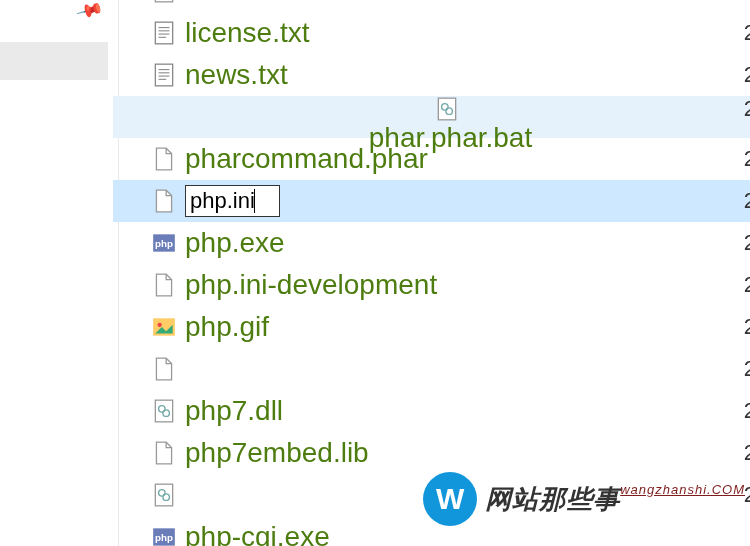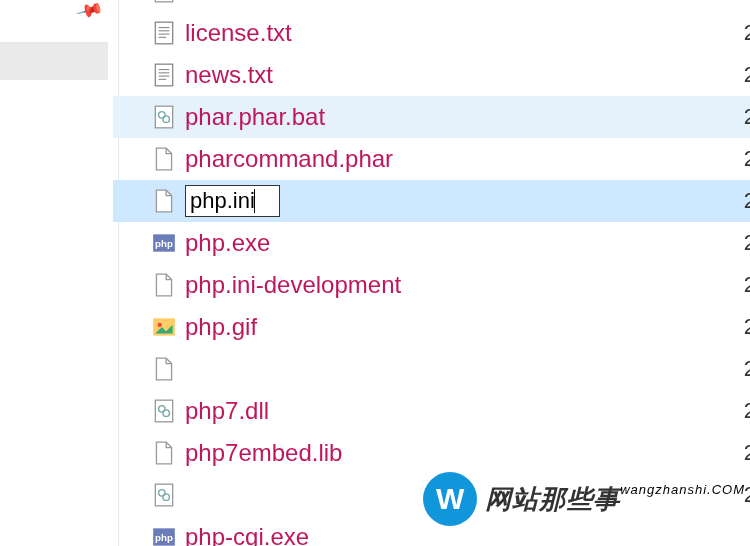--- a/index.html
+++ b/index.html
@@ -53,37 +53,38 @@
     .row {
       display: flex;
       align-items: center;
       height: 42px;
       padding-left: 38px;
       position: relative;
       cursor: default;
     }
     .row.highlight-light {
       background: #e6f2fb;
+      flex-direction: column;
     }
     .row.highlight-sel {
       background: #cde8ff;
     }
     .icon {
       width: 26px;
       height: 26px;
       margin-right: 8px;
       display: flex;
       align-items: flex-start;
       justify-content: center;
       flex-shrink: 0;
     }
     .icon svg { width: 26px; height: 26px; }
     .filename {
-      color: #be185d;
-      font-size: 24px;
+      color: #4d7c0f;
+      font-size: 28px;
     }
     .rename-box {
       border: 1px solid #333;
       padding: 1px 4px 1px 4px;
       background: #fff;
       font-size: 22px;
       min-width: 95px;
       display: inline-block;
       line-height: 28px;
       position: relative;
@@ -130,22 +131,23 @@
     }
     .wm-main {
       font-size: 26px;
       font-weight: bold;
       font-style: italic;
       letter-spacing: 1px;
     }
     .wm-sub {
       font-size: 13px;
       font-style: italic;
-      color: #000000;
+      color: #7f1d1d;
       letter-spacing: 1px;
+      text-decoration: underline;
     }
   </style>
 </head>
 <body>
 
 <div class="layout">
   <div class="sidebar">
     <span class="pin-icon">📌</span>
     <div class="sidebar-block"></div>
   </div>

